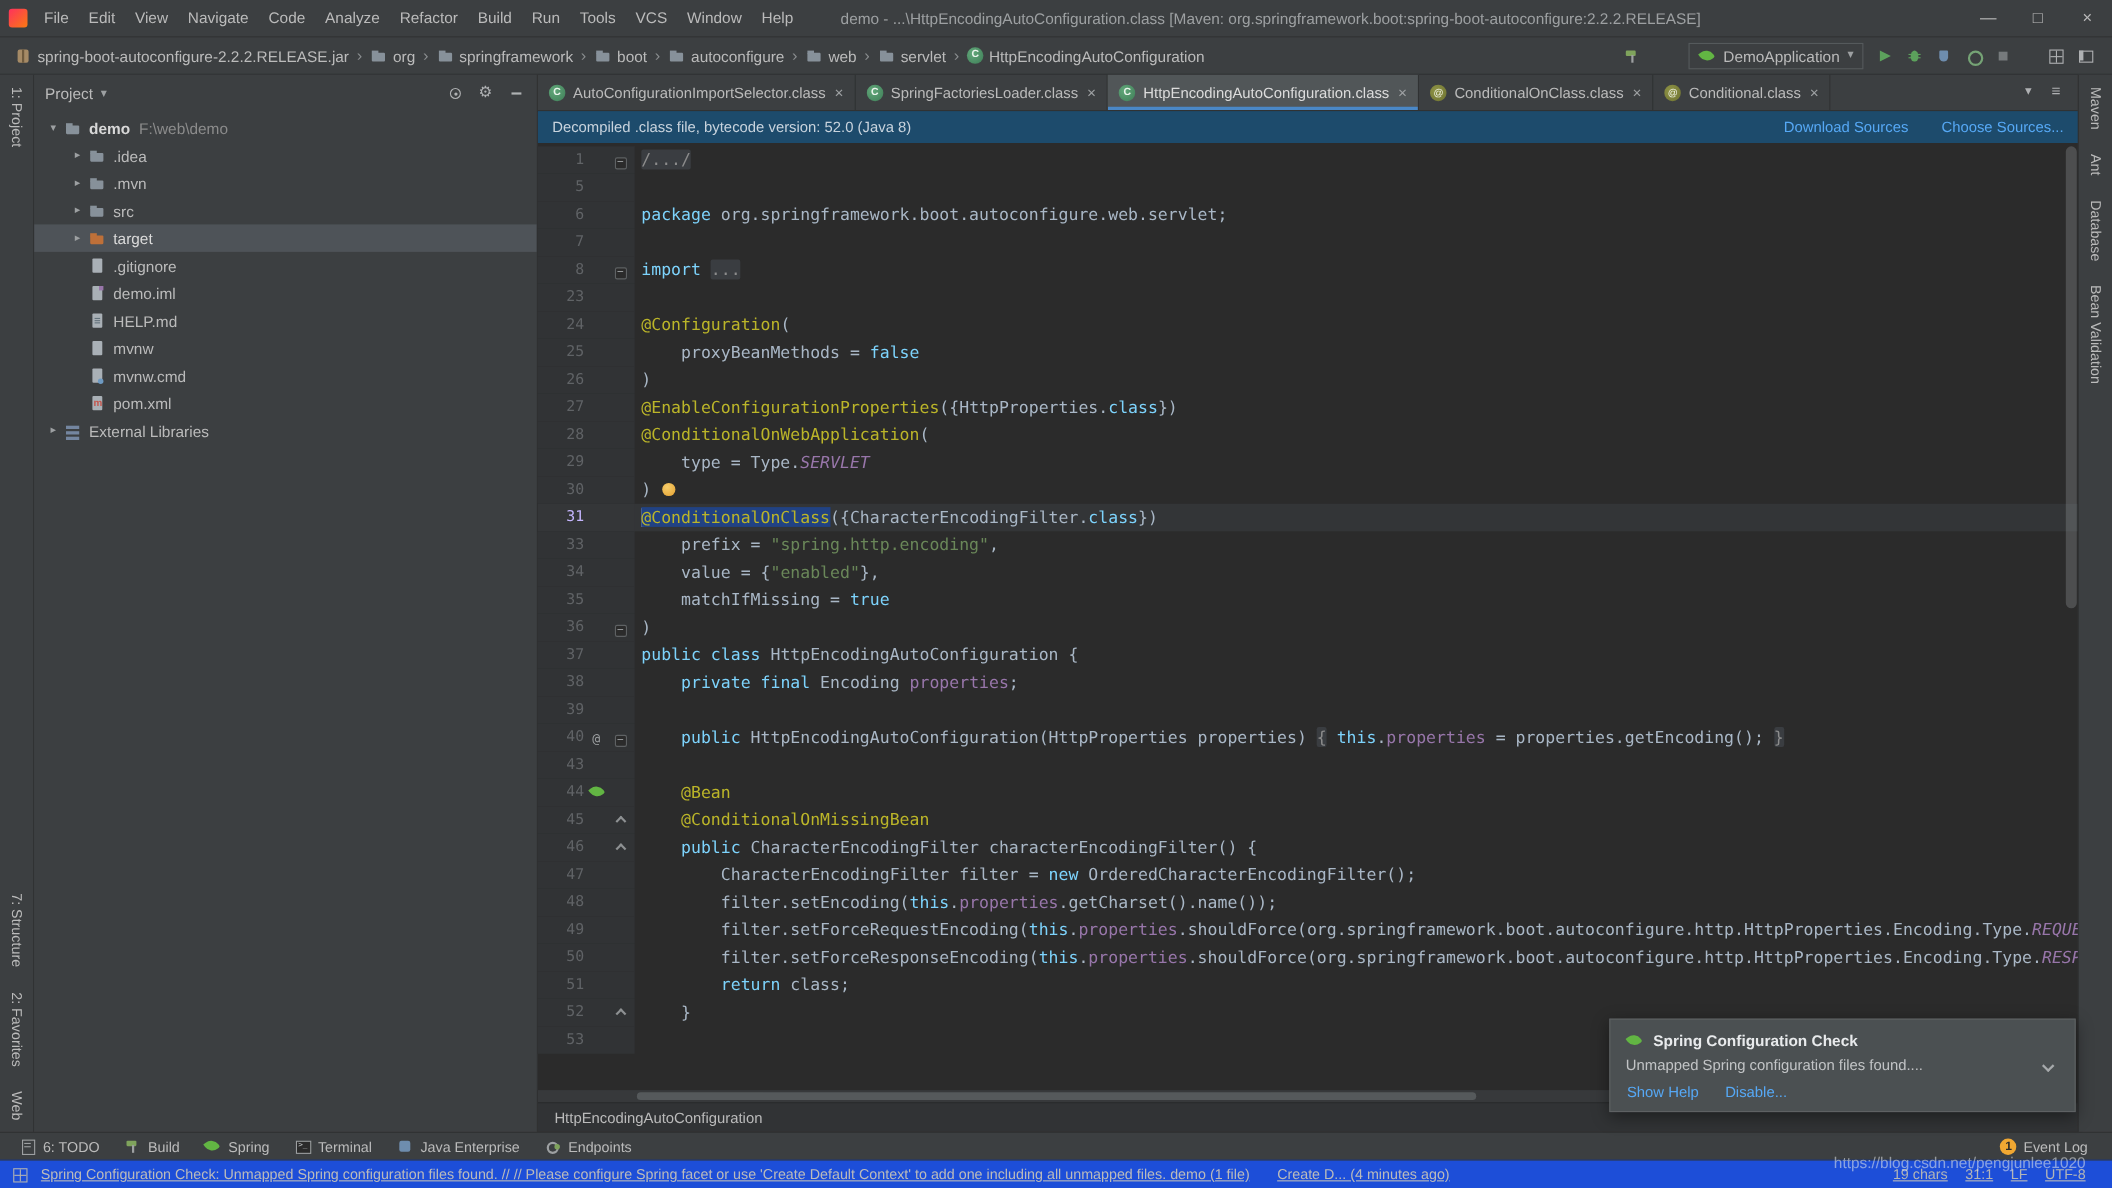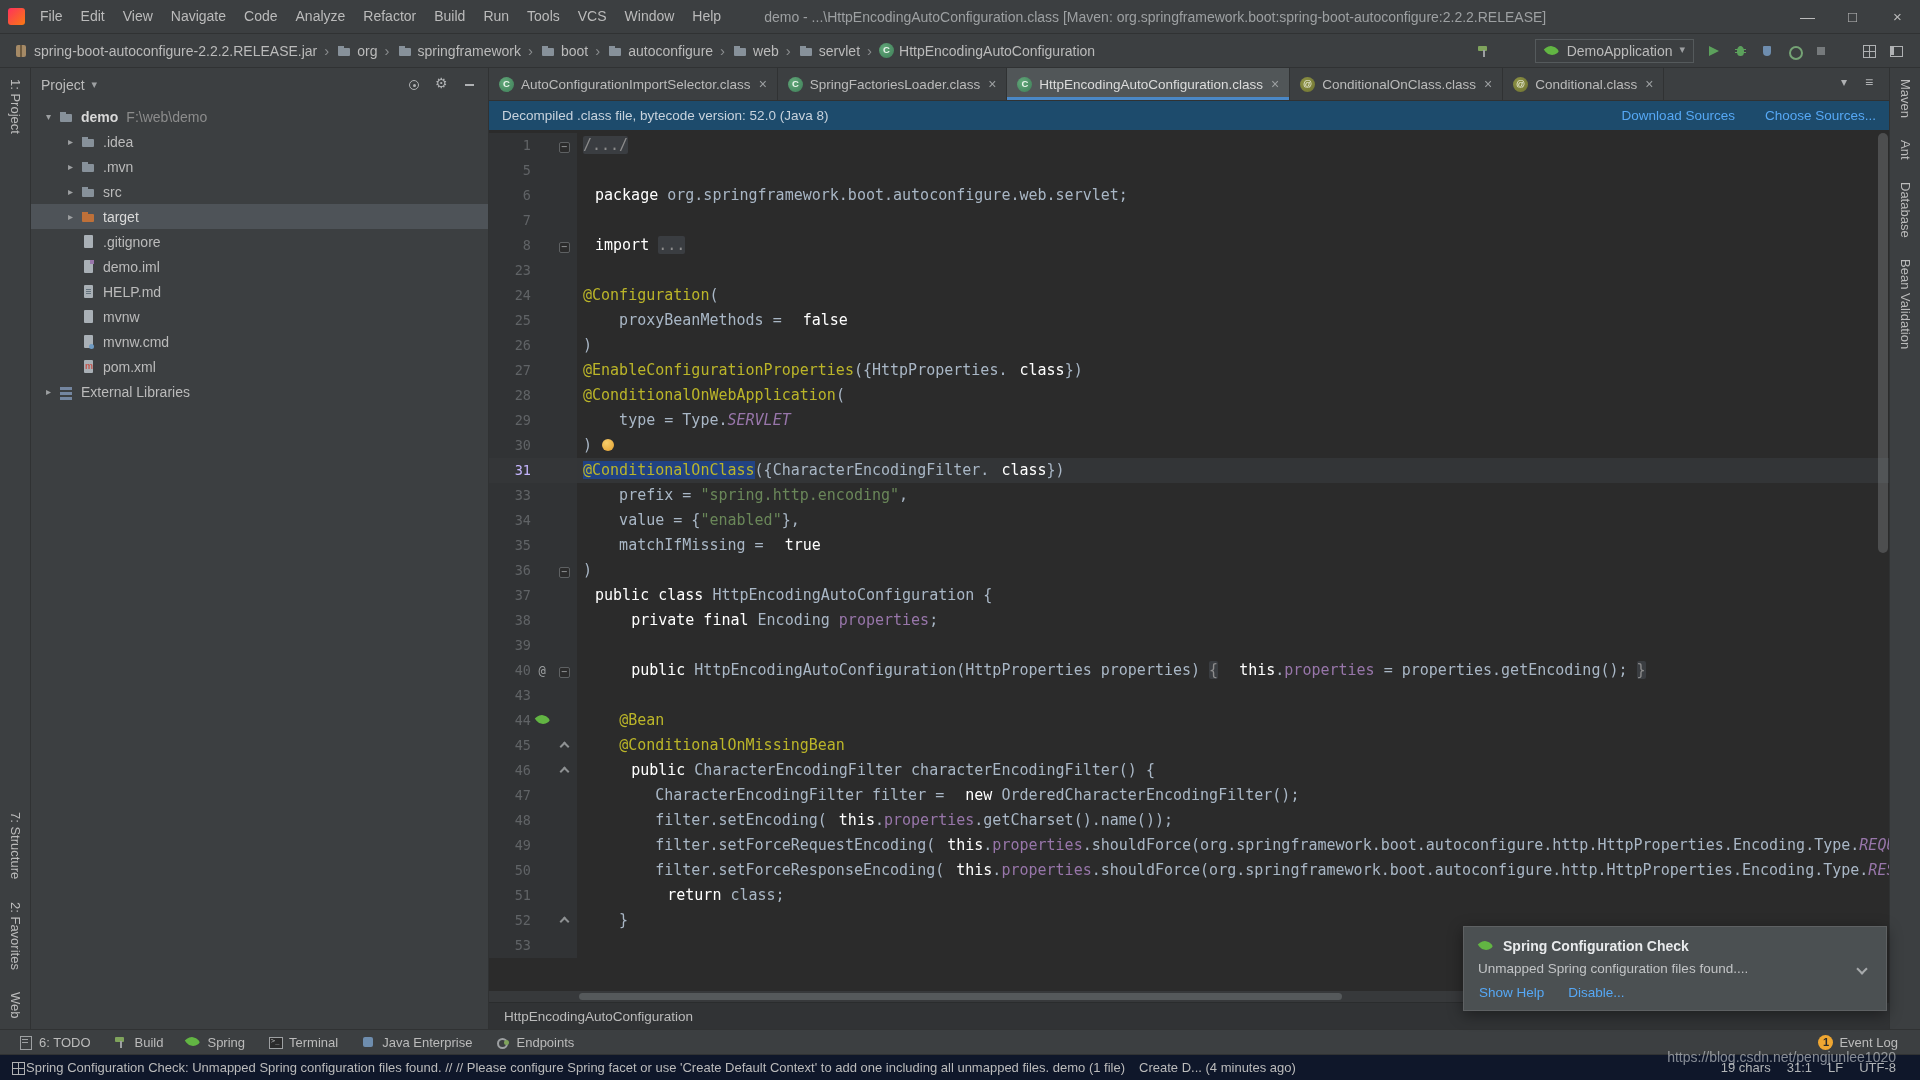--- a/index.html
+++ b/index.html
@@ -62,21 +62,21 @@
   .code-row { display:flex; height:25px; line-height:25px; }
   .gutter { width:88px; flex:none; display:flex; align-items:center; background:#313335; }
   .code-row.current { background:#333537; }
   .code-row.current .gutter { background:#343638; }
   .lnum { width:42px; flex:none; text-align:right; color:#606366; font-size:13.5px; }
   .code-row.current .lnum { color:#c4b5fd; }
   .gslot { width:22px; flex:none; text-align:center; }
   .fslot { width:22px; flex:none; text-align:center; }
   .ctext { white-space:pre; padding-left:6px; flex:1; min-width:0; overflow:hidden; }
 
-  .c-kw    { color:#ffffff;margin-left:12px; }
+  .c-kw    { color:#7dd3fc; }
   .c-ann   { color:#BBB529; }
   .c-str   { color:#6A8759; }
   .c-pl    { color:#A9B7C6; }
   .c-const { color:#9876AA; font-style:italic; }
   .c-field { color:#9876AA; }
   .c-fold  { color:#8C8C8C; background:#3A3D41; border-radius:2px; }
   .seg.selected { background:#214283; }
   .caret { display:inline-block; width:2px; height:17px; background:#D8D8D8; vertical-align:middle; margin-right:-2px; }
 
   .fold-box { display:inline-block; width:11px; height:11px; line-height:8px; font-size:10px; text-align:center; border:1px solid #5E6163; border-radius:2px; color:#9DA0A2; background:#2B2B2B; }
@@ -91,21 +91,21 @@
   .hthumb  { position:absolute; left:90px; width:55%; top:2px; height:7px; background:#55595B; border-radius:4px; }
 
   .crumb-bottom { height:27px; flex:none; background:#313335; border-top:1px solid #2A2C2D; display:flex; align-items:center; padding:0 15px; color:#BBBBBB; font-size:13.5px; }
 
   
   .bottombar { height:25px; flex:none; background:#3C3F41; border-top:1px solid #303233; display:flex; align-items:center; padding:0 6px; font-size:13px; }
   .bitem { display:flex; align-items:center; gap:6px; padding:0 11px; height:100%; color:#BBBBBB; white-space:nowrap; }
   .eventlog { margin-left:auto; display:flex; align-items:center; gap:6px; padding-right:16px; }
   .badge { width:15px; height:15px; border-radius:50%; background:#F0A732; color:#2B2B2B; font-size:11px; font-weight:bold; display:flex; align-items:center; justify-content:center; }
 
-  .statusbar { height:26px; flex:none; background:#0f172a; border-top:1px solid #303233; display:flex; align-items:center; gap:0; padding:0 10px; font-size:13px; color:#BBBBBB; }
+  .statusbar { height:26px; flex:none; background:#1d4ed8; border-top:1px solid #303233; display:flex; align-items:center; gap:11px; padding:0 10px; font-size:13px; color:#BBBBBB;text-decoration:underline; }
   .status-msg { white-space:nowrap; overflow:hidden; text-overflow:ellipsis; min-width:0; }
   .status-vcs { white-space:nowrap; flex:none; margin-left:14px; }
   .status-right { margin-left:auto; flex:none; display:flex; gap:16px; padding-right:14px; color:#B2B5B7; }
 
   .watermark { position:absolute; right:24px; bottom:15px; z-index:60; color:rgba(228,231,234,0.55); font-size:14px; pointer-events:none; }
 
   
   .notification { position:absolute; right:33px; bottom:69px; width:424px; background:#4B5052; border:1px solid #5E6163; box-shadow:0 4px 14px rgba(0,0,0,0.4); padding:11px 14px 10px 14px; z-index:50; }
   .notif-head { display:flex; align-items:center; gap:9px; }
   .notif-title { font-weight:bold; color:#E8EAEC; font-size:14px; }

